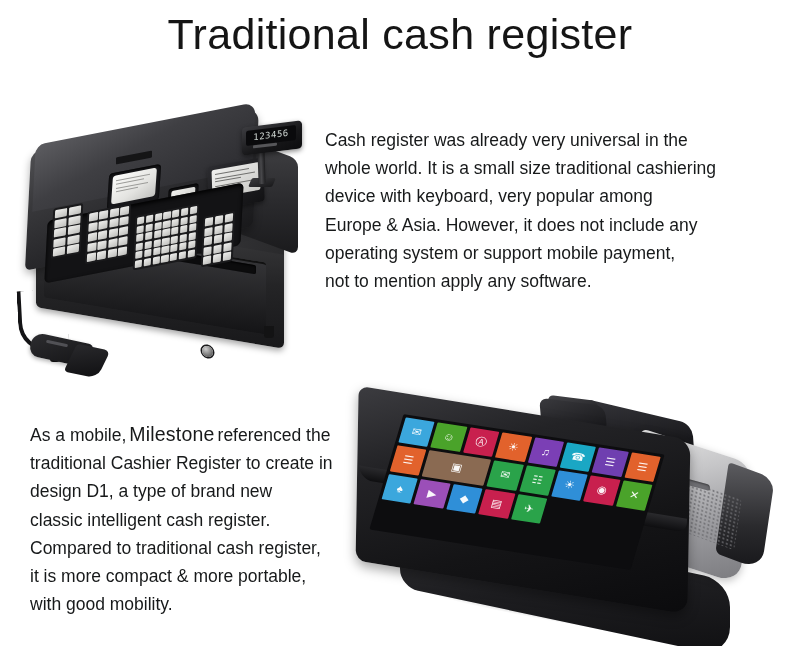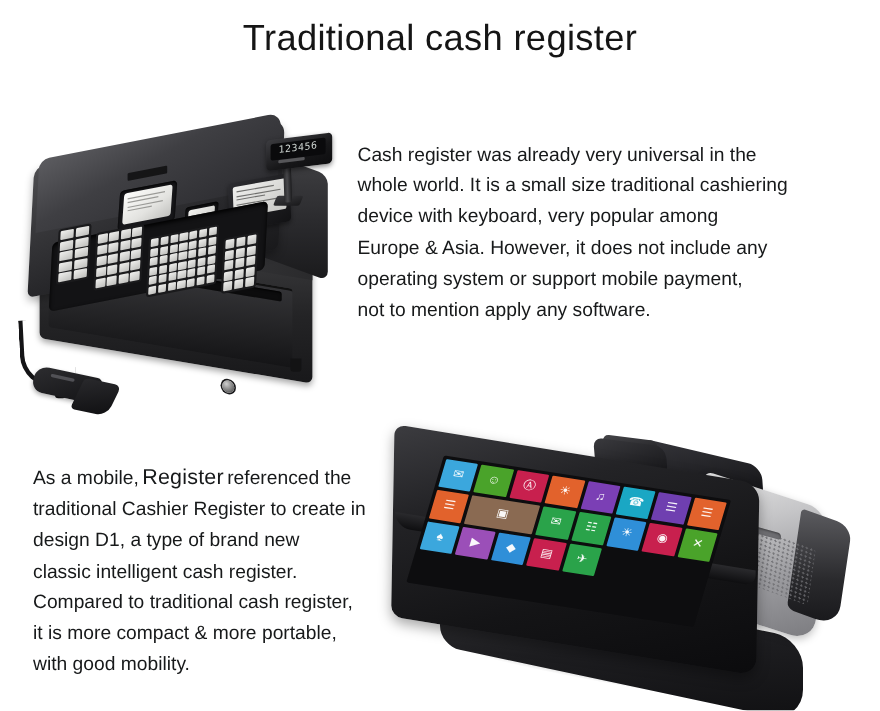--- a/index.html
+++ b/index.html
@@ -20,21 +20,21 @@
     overflow: hidden;
   }
 
   
   .page-title {
     position: absolute;
     left: 0;
     top: 14px;
     width: 800px;
     text-align: center;
-    font-size: 33px;
+    font-size: 43px;
     font-weight: 400;
     letter-spacing: 0.3px;
     color: #151515;
     line-height: 40px;
   }
 
   
   .para {
     position: absolute;
     font-size: 17.5px;
@@ -631,21 +631,21 @@
     <div class="reg-layer scanner-hl"></div>
   </div>
 
   <div class="para para-top">Cash register was already very universal in the
 whole world. It is a small size traditional cashiering
 device with keyboard, very popular among
 Europe &amp; Asia. However, it does not include any
 operating system or support mobile payment,
 not to mention apply any software.</div>
 
-  <div class="para para-bottom"><span>As a mobile,</span><span class="brand-word">Register</span><span>referenced the
+  <div class="para para-bottom"><span>As a mobile,</span><span class="brand-word">Milestone</span><span>referenced the
 traditional Cashier Register to create in
 design D1, a type of brand new
 classic intelligent cash register.
 Compared to traditional cash register,
 it is more compact &amp; more portable,
 with good mobility.</span></div>
 
   <div class="pos-art">
     <div class="pos-layer pos-base-shadow"></div>
     <div class="pos-layer pos-base"></div>

